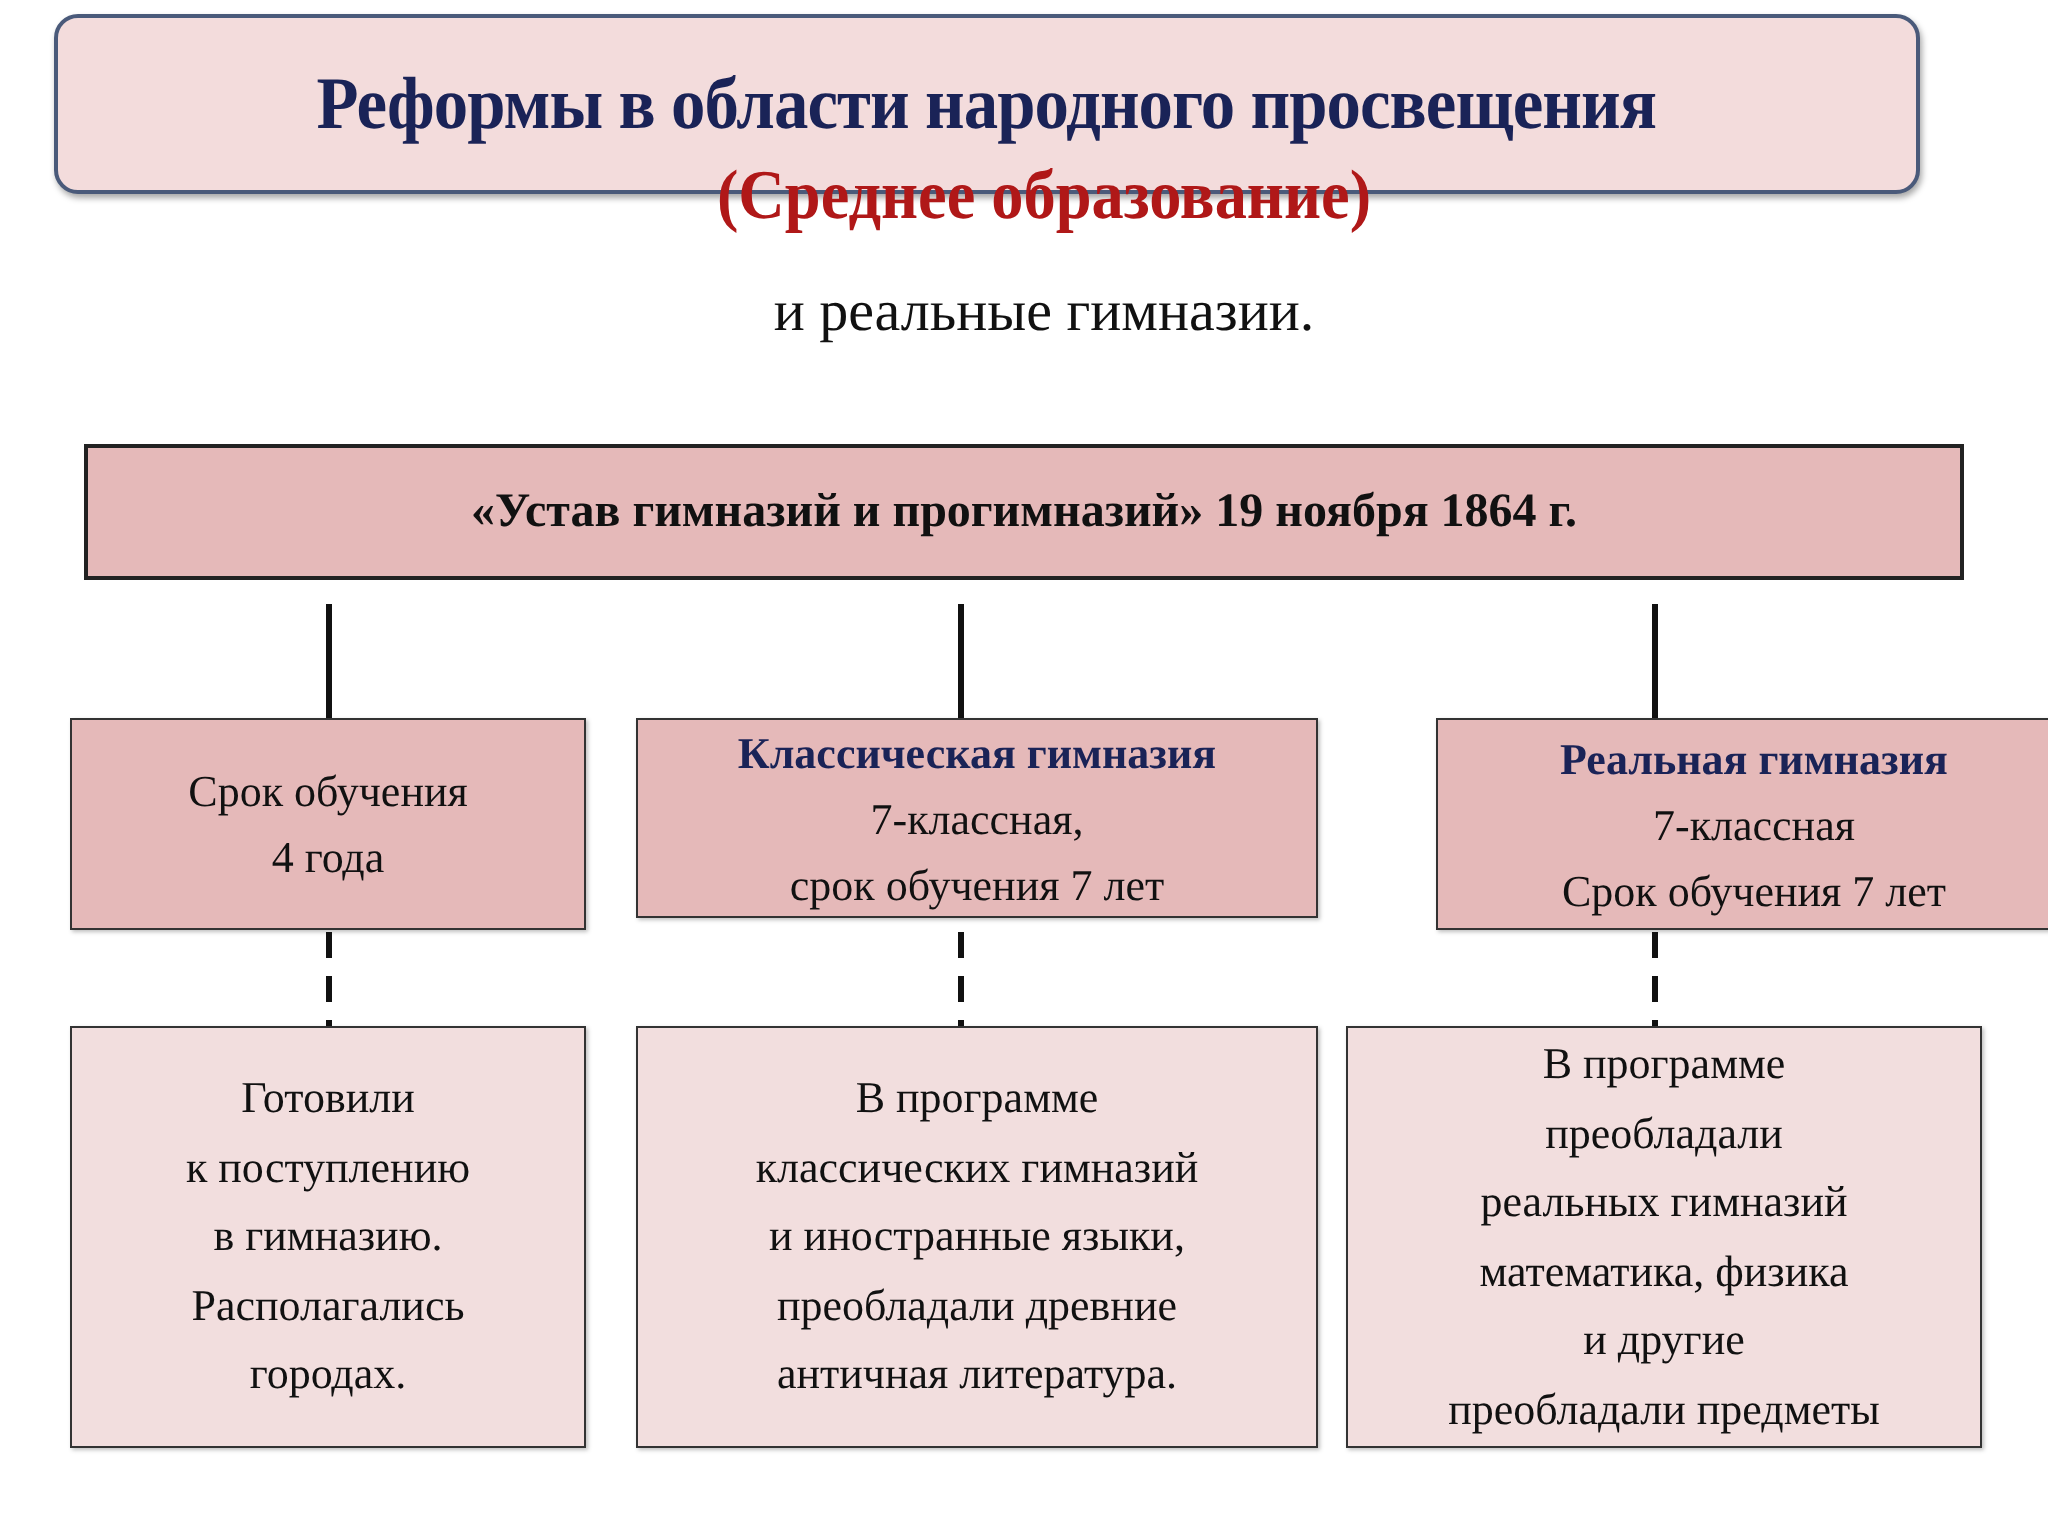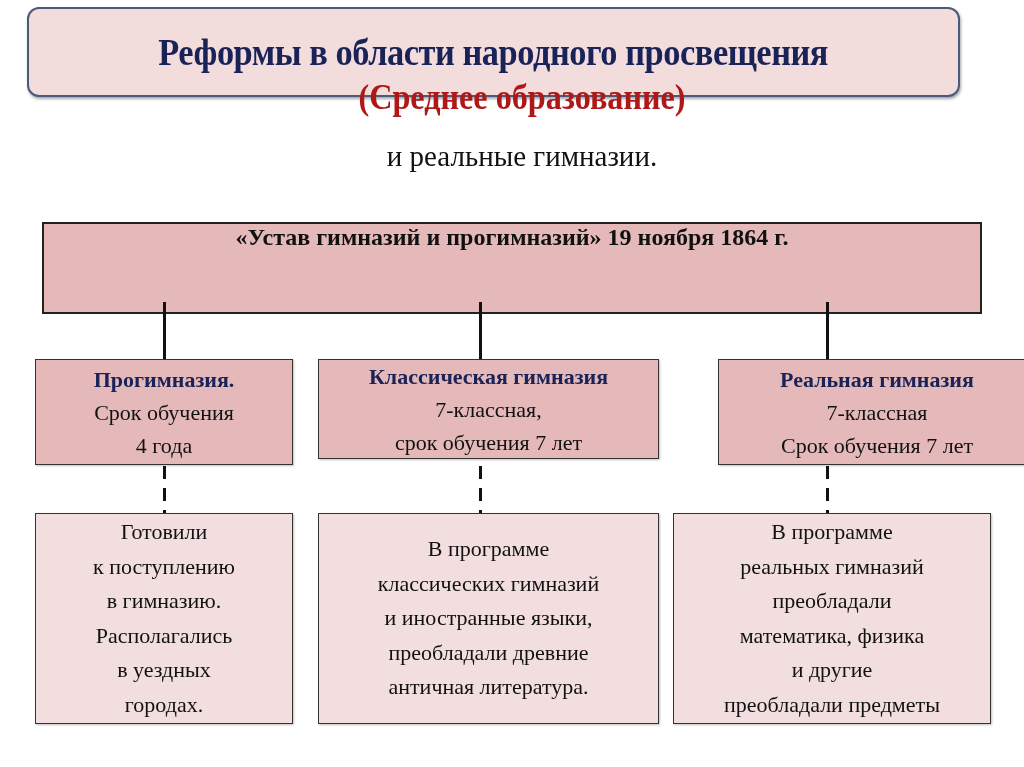--- a/index.html
+++ b/index.html
@@ -23,23 +23,23 @@
     .subtitle {
       left: 0; width: 1044px; top: 78px; text-align: center;
       font-size: 35px; font-weight: bold; color: #b01818;
       transform: scaleX(0.92);
     }
     .intro {
       left: 20px; width: 1004px; top: 136px; text-align: center;
       font-size: 29px; line-height: 41px; color: #111;
     }
     .statute-box {
-      left: 42px; top: 222px; width: 940px; height: 92px;
+      left: 42px; top: 222px; width: 940px; height: 68px;
       background: #e5b9b9; border: 2px solid #222;
-      display: flex; align-items: flex-start; justify-content: center;
+      display: flex; align-items: center; justify-content: center;
     }
     .statute-text { font-size: 24px; font-weight: bold; color: #111; }
     .vline { background: #111; width: 3px; }
     .dline {
       width: 3px;
       background: repeating-linear-gradient(to bottom, #111 0 13px, transparent 13px 22px);
     }
     .type-box {
       background: #e5b9b9; border: 1.5px solid #333;
       box-shadow: 1px 1px 2px rgba(0,0,0,0.25);
@@ -69,21 +69,20 @@
 
 <div class="abs statute-box">
   <span class="statute-text">«Устав гимназий и прогимназий» 19 ноября 1864 г.</span>
 </div>
 
 <div class="abs vline" style="left:163px; top:302px; height:57px;"></div>
 <div class="abs vline" style="left:479px; top:302px; height:57px;"></div>
 <div class="abs vline" style="left:826px; top:302px; height:57px;"></div>
 
 <div class="abs type-box" style="left:35px; top:359px; width:258px; height:106px;">
-  <span class="line type-title">Прогимназия.</span>
   <span class="line">Срок обучения</span>
   <span class="line">4 года</span>
 </div>
 <div class="abs type-box" style="left:318px; top:359px; width:341px; height:100px;">
   <span class="line type-title">Классическая гимназия</span>
   <span class="line">7-классная,</span>
   <span class="line">срок обучения 7 лет</span>
 </div>
 <div class="abs type-box" style="left:673px; top:359px; width:318px; height:106px;margin-left:45px;">
   <span class="line type-title">Реальная гимназия</span>
@@ -93,30 +92,29 @@
 
 <div class="abs dline" style="left:163px; top:466px; height:47px;"></div>
 <div class="abs dline" style="left:479px; top:466px; height:47px;"></div>
 <div class="abs dline" style="left:826px; top:466px; height:47px;"></div>
 
 <div class="abs desc-box" style="left:35px; top:513px; width:258px; height:211px;">
   <span class="line">Готовили</span>
   <span class="line">к поступлению</span>
   <span class="line">в гимназию.</span>
   <span class="line">Располагались</span>
-  <span class="line">в уездных</span>
   <span class="line">городах.</span>
 </div>
 <div class="abs desc-box" style="left:318px; top:513px; width:341px; height:211px;">
   <span class="line">В программе</span>
   <span class="line">классических гимназий</span>
   <span class="line">и иностранные языки,</span>
   <span class="line">преобладали древние</span>
   <span class="line">античная литература.</span>
 </div>
 <div class="abs desc-box" style="left:673px; top:513px; width:318px; height:211px;">
   <span class="line">В программе</span>
+  <span class="line">преобладали</span>
   <span class="line">реальных гимназий</span>
-  <span class="line">преобладали</span>
   <span class="line">математика, физика</span>
   <span class="line">и другие</span>
   <span class="line">преобладали предметы</span>
 </div>
 
 </body></html>

